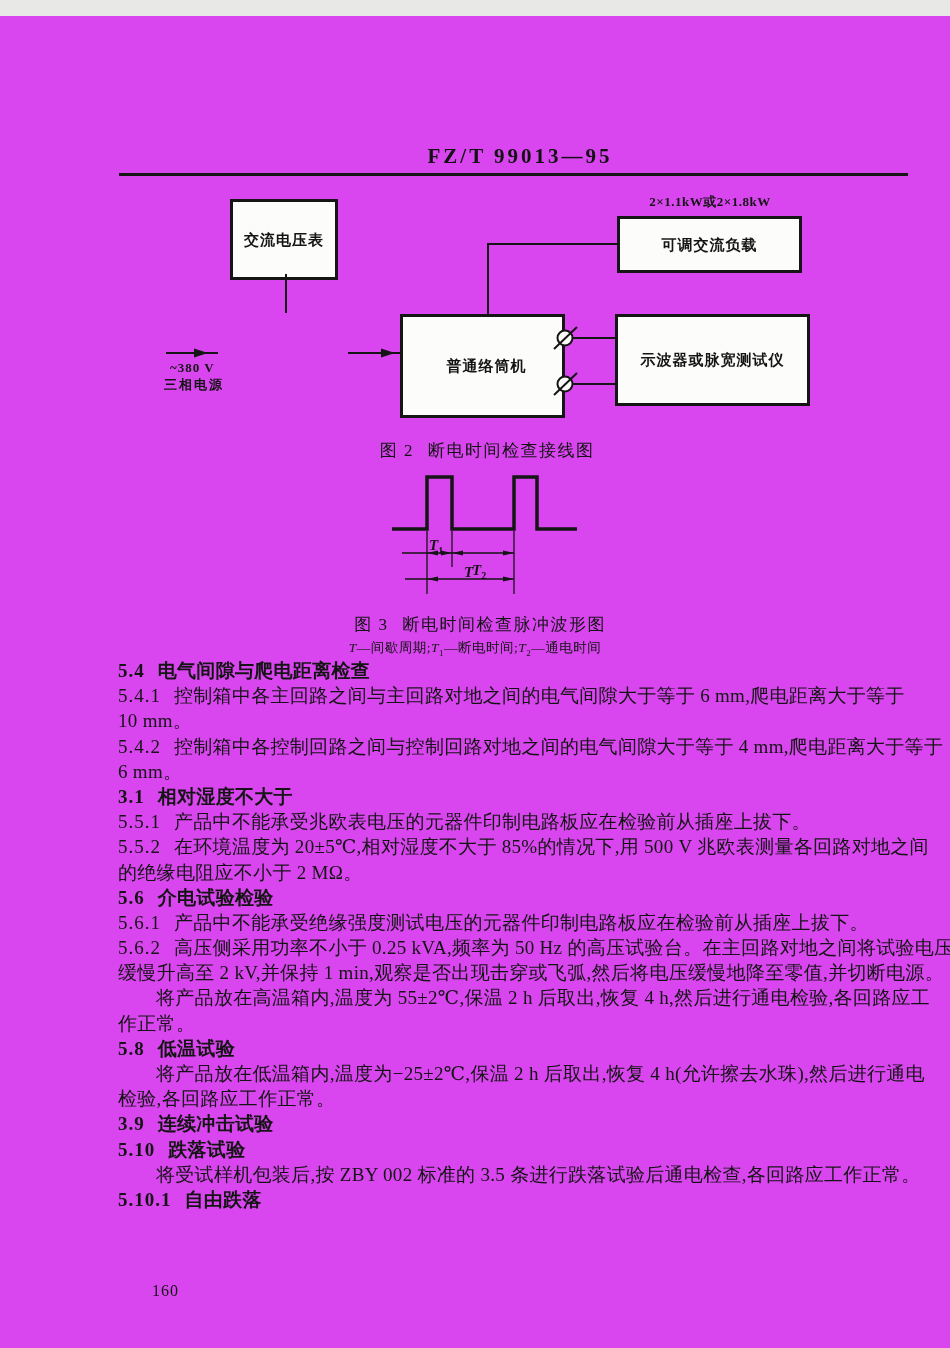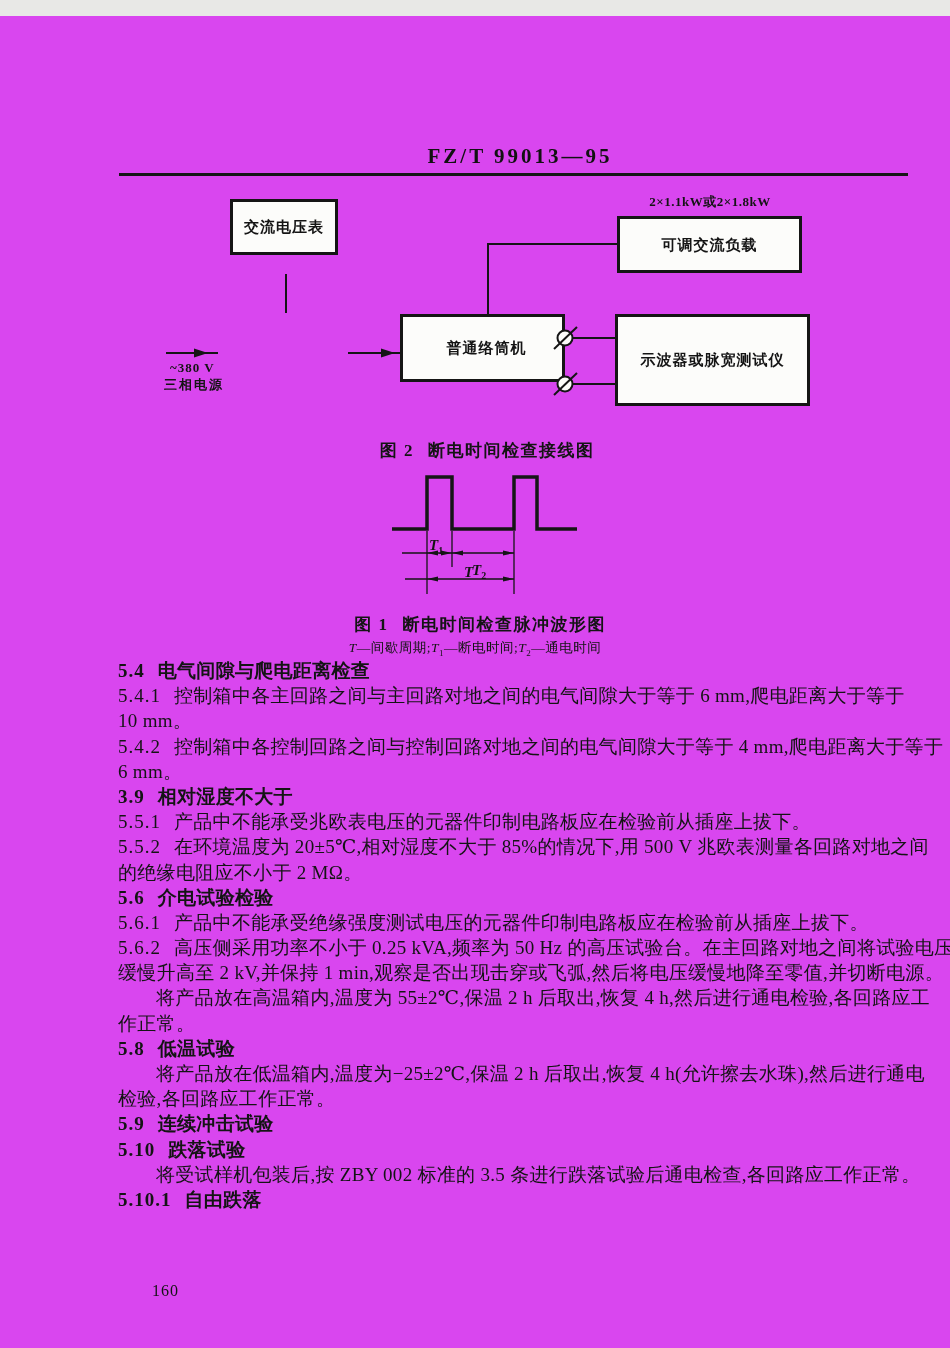--- a/index.html
+++ b/index.html
@@ -9,34 +9,34 @@
 
   
   .hdr{top:128px;left:310px;width:420px;text-align:center;font-size:21px;font-weight:bold;
        letter-spacing:3px;color:#111;}
   .hrule{top:157px;left:119px;width:789px;height:3px;background:#151515;}
 
   
   .box{box-sizing:border-box;border:3px solid #151515;background:#fcfcfa;z-index:2;
        display:flex;flex-direction:column;align-items:center;justify-content:center;
        font-size:15px;font-weight:bold;letter-spacing:1px;line-height:20px;text-align:center;}
-  .b-voltmeter{top:183px;left:230px;width:108px;height:56px;}
+  .b-voltmeter{top:183px;left:230px;width:108px;height:81px;}
   .b-regulator{top:297px;left:218px;width:130px;height:93px;}
-  .b-winder{top:298px;left:400px;width:165px;height:68px;padding-left:8px;}
+  .b-winder{top:298px;left:400px;width:165px;height:104px;padding-left:8px;}
   .b-load{top:200px;left:617px;width:185px;height:57px;}
   .b-scope{top:298px;left:615px;width:195px;height:92px;}
 
   .linework{top:0;left:0;z-index:5;pointer-events:none;}
 
   .small-label{font-size:13px;font-weight:bold;letter-spacing:1px;color:#141414;z-index:3;}
   .lbl-380{top:344px;left:170px;}
   .lbl-3ph{top:360px;left:164px;letter-spacing:2px;}
   .lbl-loadpower{top:177px;left:610px;width:200px;text-align:center;letter-spacing:0.5px;}
 
-  .caption{font-weight:bold;font-size:17px;letter-spacing:1.5px;z-index:3;}
+  .caption{font-weight:normal;font-size:17px;letter-spacing:1.5px;z-index:3;}
   .cap2{top:423px;left:337px;width:300px;text-align:center;}
   .cap3{top:597px;left:330px;width:300px;text-align:center;}
   .capgap{display:inline-block;width:14px;}
 
   
   .wlab{font-size:15px;font-style:italic;font-weight:bold;z-index:6;font-family:"Liberation Serif",serif;}
   .wlab sub{font-size:10px;font-style:normal;}
   .w-t1{top:521px;left:429px;}
   .w-t2{top:546px;left:472px;}
   .w-t{top:548px;left:464px;}
@@ -128,46 +128,46 @@
     <span>T</span><sub>1</sub>
   </div>
   <div class="abs wlab w-t2">
     <span>T</span><sub>2</sub>
   </div>
   <div class="abs wlab w-t">
     <span>T</span><sub></sub>
   </div>
 
   <div class="abs caption cap3">
-    <span>图 1</span><span class="capgap"></span><span>断电时间检查脉冲波形图</span>
+    <span>图 3</span><span class="capgap"></span><span>断电时间检查脉冲波形图</span>
   </div>
   <div class="abs legend">
     <i>T</i><sub></sub><span>—间歇周期;</span><i>T</i><sub>1</sub><span>—断电时间;</span><i>T</i><sub>2</sub><span>—通电时间</span>
   </div>
 
   <div class="abs body-text">
       <div class="bline bold"><span class="num">5.4</span><span>电气间隙与爬电距离检查</span></div>
       <div class="bline"><span class="num">5.4.1</span><span>控制箱中各主回路之间与主回路对地之间的电气间隙大于等于 6 mm,爬电距离大于等于</span></div>
       <div class="bline"><span>10 mm。</span></div>
       <div class="bline"><span class="num">5.4.2</span><span>控制箱中各控制回路之间与控制回路对地之间的电气间隙大于等于 4 mm,爬电距离大于等于</span></div>
       <div class="bline"><span>6 mm。</span></div>
-      <div class="bline bold"><span class="num">3.9</span><span>相对湿度不大于</span></div>
+      <div class="bline bold"><span class="num">3.1</span><span>相对湿度不大于</span></div>
       <div class="bline"><span class="num">5.5.1</span><span>产品中不能承受兆欧表电压的元器件印制电路板应在检验前从插座上拔下。</span></div>
       <div class="bline"><span class="num">5.5.2</span><span>在环境温度为 20±5℃,相对湿度不大于 85%的情况下,用 500 V 兆欧表测量各回路对地之间</span></div>
       <div class="bline"><span>的绝缘电阻应不小于 2 MΩ。</span></div>
       <div class="bline bold"><span class="num">5.6</span><span>介电试验检验</span></div>
       <div class="bline"><span class="num">5.6.1</span><span>产品中不能承受绝缘强度测试电压的元器件印制电路板应在检验前从插座上拔下。</span></div>
       <div class="bline"><span class="num">5.6.2</span><span>高压侧采用功率不小于 0.25 kVA,频率为 50 Hz 的高压试验台。在主回路对地之间将试验电压</span></div>
       <div class="bline"><span>缓慢升高至 2 kV,并保持 1 min,观察是否出现击穿或飞弧,然后将电压缓慢地降至零值,并切断电源。</span></div>
       <div class="bline ind"><span>将产品放在高温箱内,温度为 55±2℃,保温 2 h 后取出,恢复 4 h,然后进行通电检验,各回路应工</span></div>
       <div class="bline"><span>作正常。</span></div>
       <div class="bline bold"><span class="num">5.8</span><span>低温试验</span></div>
       <div class="bline ind"><span>将产品放在低温箱内,温度为−25±2℃,保温 2 h 后取出,恢复 4 h(允许擦去水珠),然后进行通电</span></div>
       <div class="bline"><span>检验,各回路应工作正常。</span></div>
-      <div class="bline bold"><span class="num">5.9</span><span>连续冲击试验</span></div>
+      <div class="bline bold"><span class="num">3.9</span><span>连续冲击试验</span></div>
       <div class="bline bold"><span class="num">5.10</span><span>跌落试验</span></div>
       <div class="bline ind"><span>将受试样机包装后,按 ZBY 002 标准的 3.5 条进行跌落试验后通电检查,各回路应工作正常。</span></div>
       <div class="bline bold"><span class="num">5.10.1</span><span>自由跌落</span></div>
     </div>
 
   <div class="abs pagenum">160</div>
 
 </div>
 
 </body></html>

